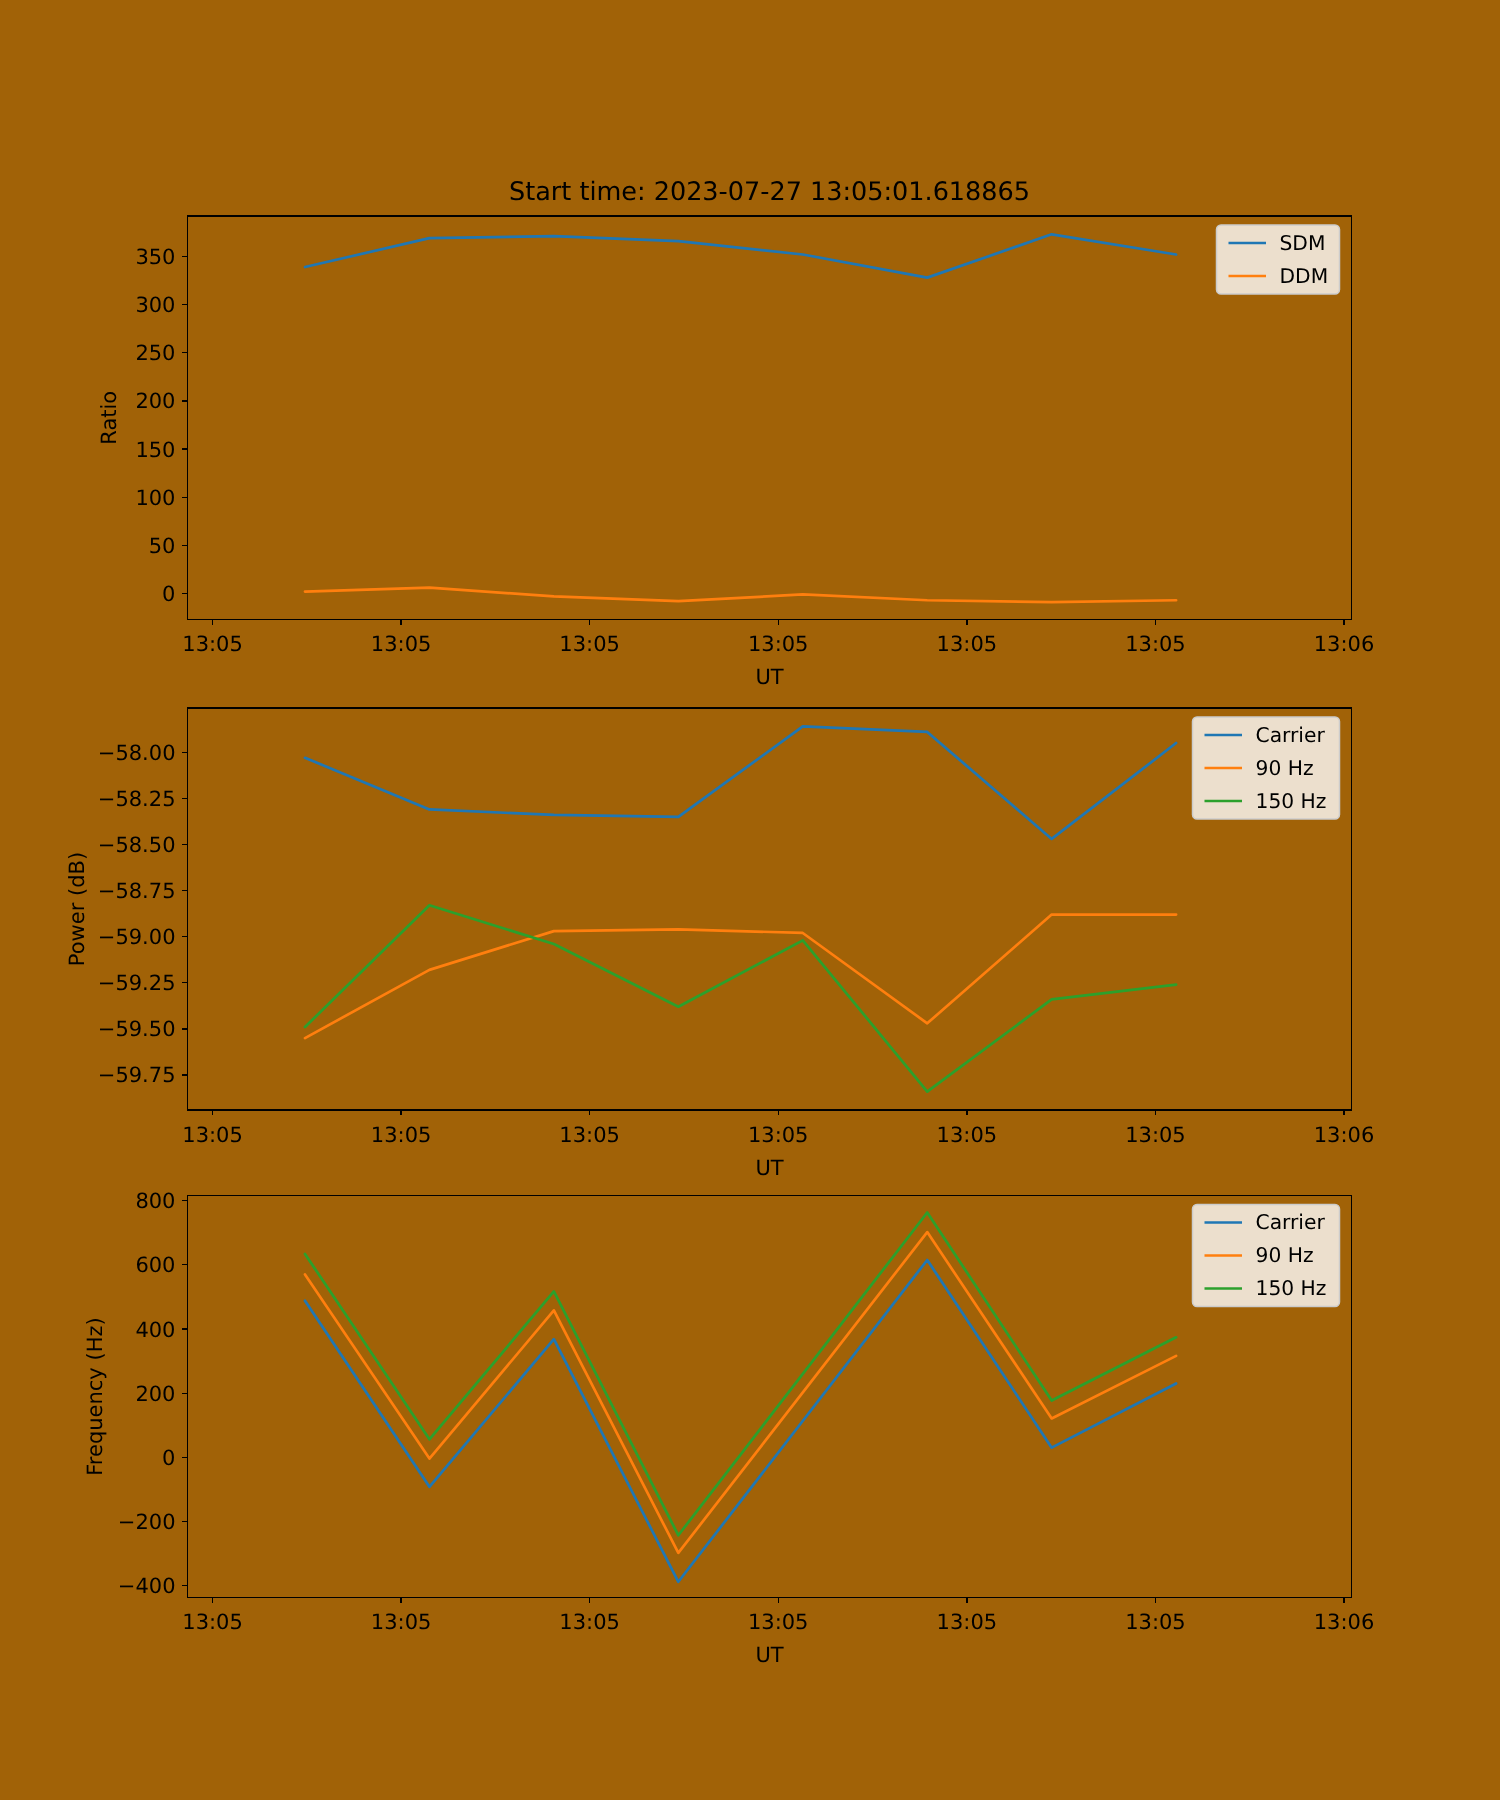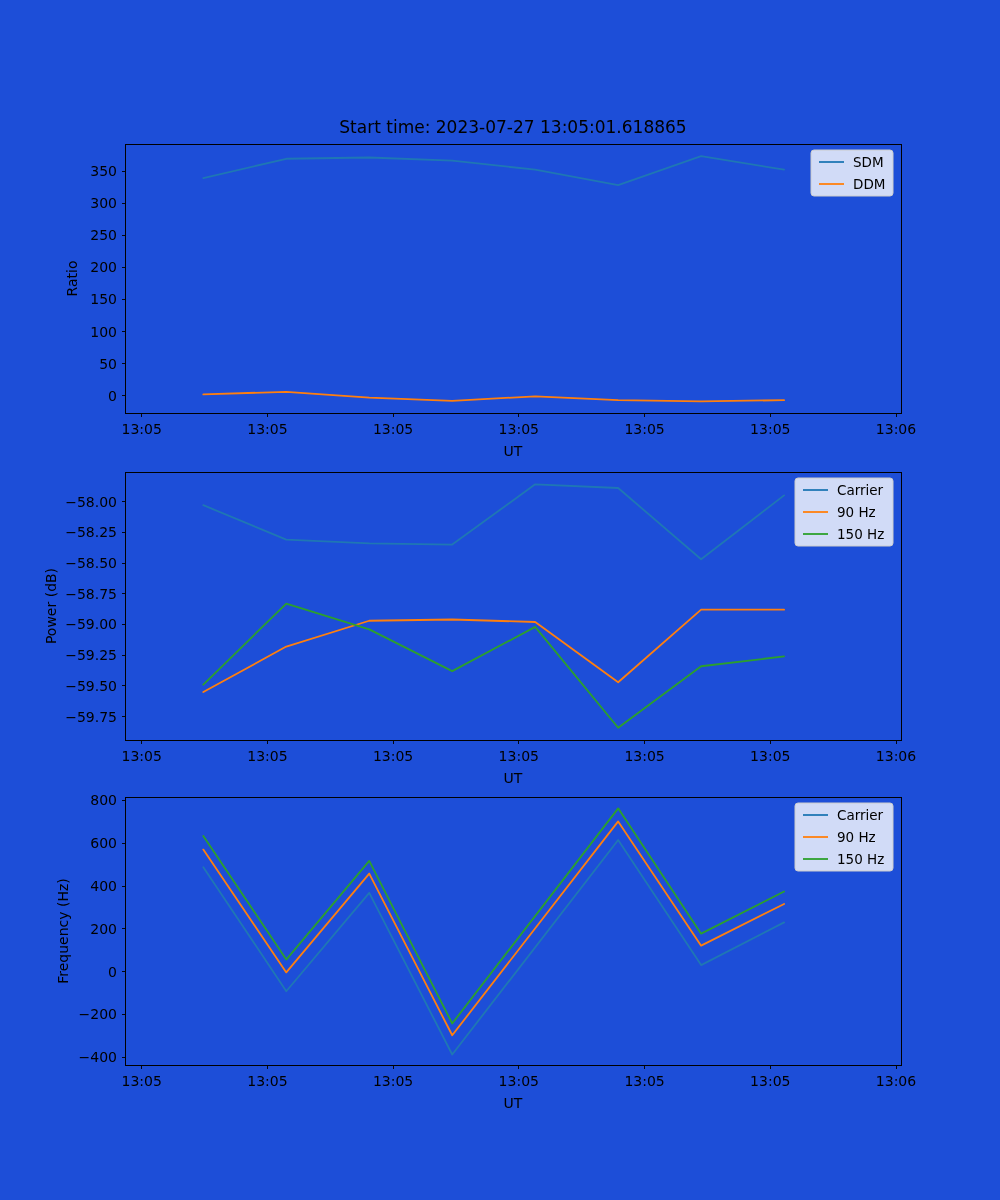--- a/index.html
+++ b/index.html
@@ -5,21 +5,21 @@
   html, body {
     margin: 0;
     padding: 0;
     background: #ffffff;
     font-family: "DejaVu Sans", "Liberation Sans", sans-serif;
   }
   .fig {
     position: relative;
     width: 1000px;
     height: 1200px;
-    background: #1d4ed8;
+    background: #a16207;
     overflow: hidden;
   }
   svg { display: block; }
   text {
     fill: #000000;
     font-family: "DejaVu Sans", "Liberation Sans", sans-serif;
   }
   .fig-title { font-size: 17px; }
   .tick-label { font-size: 14px; }
   .axis-label { font-size: 14px; }

